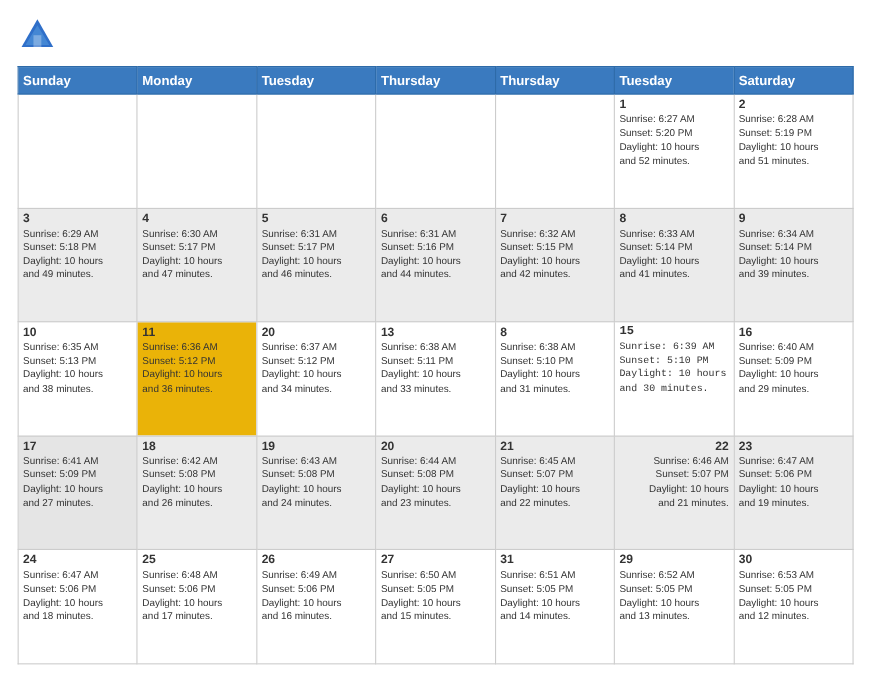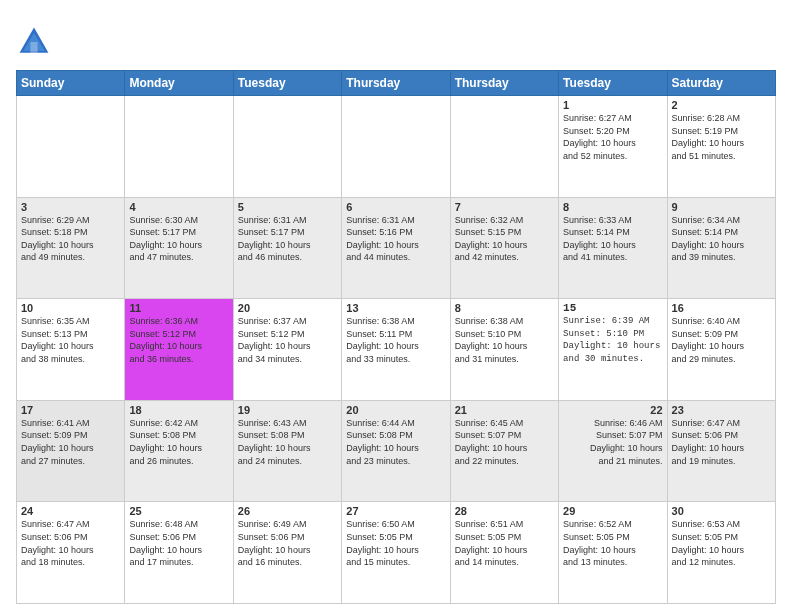--- a/index.html
+++ b/index.html
@@ -6,21 +6,21 @@
     body {
       font-family: Arial, sans-serif;
       background: #fff;
       width: 792px;
       height: 612px;
       overflow: hidden;
     }
     .page {
       width: 792px;
       height: 612px;
-      padding: 24px 16px 8px 16px;
+      padding: 14px 16px 8px 16px;
       display: flex;
       flex-direction: column;
     }
     .header {
       display: flex;
       justify-content: space-between;
       align-items: flex-start;
       margin-bottom: 10px;
     }
     .logo {
@@ -184,21 +184,21 @@
           <td style="background: rgb(235, 235, 235);">
             <span class="day-num">9</span>
             <div class="day-info">Sunrise: 6:34 AM<br>Sunset: 5:14 PM<br>Daylight: 10 hours<br>and 39 minutes.</div>
           </td>
         </tr>
         <tr class="row-odd">
           <td style="background: rgb(255, 255, 255);">
             <span class="day-num">10</span>
             <div class="day-info">Sunrise: 6:35 AM<br>Sunset: 5:13 PM<br>Daylight: 10 hours<br>and 38 minutes.</div>
           </td>
-          <td style="background: #d946ef;">
+          <td style="background: #eab308;">
             <span class="day-num">11</span>
             <div class="day-info">Sunrise: 6:36 AM<br>Sunset: 5:12 PM<br>Daylight: 10 hours<br>and 36 minutes.</div>
           </td>
           <td style="background: rgb(255, 255, 255);">
             <span class="day-num">20</span>
             <div class="day-info">Sunrise: 6:37 AM<br>Sunset: 5:12 PM<br>Daylight: 10 hours<br>and 34 minutes.</div>
           </td>
           <td style="background: rgb(255, 255, 255);">
             <span class="day-num">13</span>
             <div class="day-info">Sunrise: 6:38 AM<br>Sunset: 5:11 PM<br>Daylight: 10 hours<br>and 33 minutes.</div>
@@ -257,21 +257,21 @@
           </td>
           <td style="background: rgb(255, 255, 255);">
             <span class="day-num">26</span>
             <div class="day-info">Sunrise: 6:49 AM<br>Sunset: 5:06 PM<br>Daylight: 10 hours<br>and 16 minutes.</div>
           </td>
           <td style="background: rgb(255, 255, 255);">
             <span class="day-num">27</span>
             <div class="day-info">Sunrise: 6:50 AM<br>Sunset: 5:05 PM<br>Daylight: 10 hours<br>and 15 minutes.</div>
           </td>
           <td style="background: rgb(255, 255, 255);">
-            <span class="day-num">28</span>
+            <span class="day-num">31</span>
             <div class="day-info">Sunrise: 6:51 AM<br>Sunset: 5:05 PM<br>Daylight: 10 hours<br>and 14 minutes.</div>
           </td>
           <td style="background: rgb(255, 255, 255);">
             <span class="day-num">29</span>
             <div class="day-info">Sunrise: 6:52 AM<br>Sunset: 5:05 PM<br>Daylight: 10 hours<br>and 13 minutes.</div>
           </td>
           <td style="background: rgb(255, 255, 255);">
             <span class="day-num">30</span>
             <div class="day-info">Sunrise: 6:53 AM<br>Sunset: 5:05 PM<br>Daylight: 10 hours<br>and 12 minutes.</div>
           </td>

